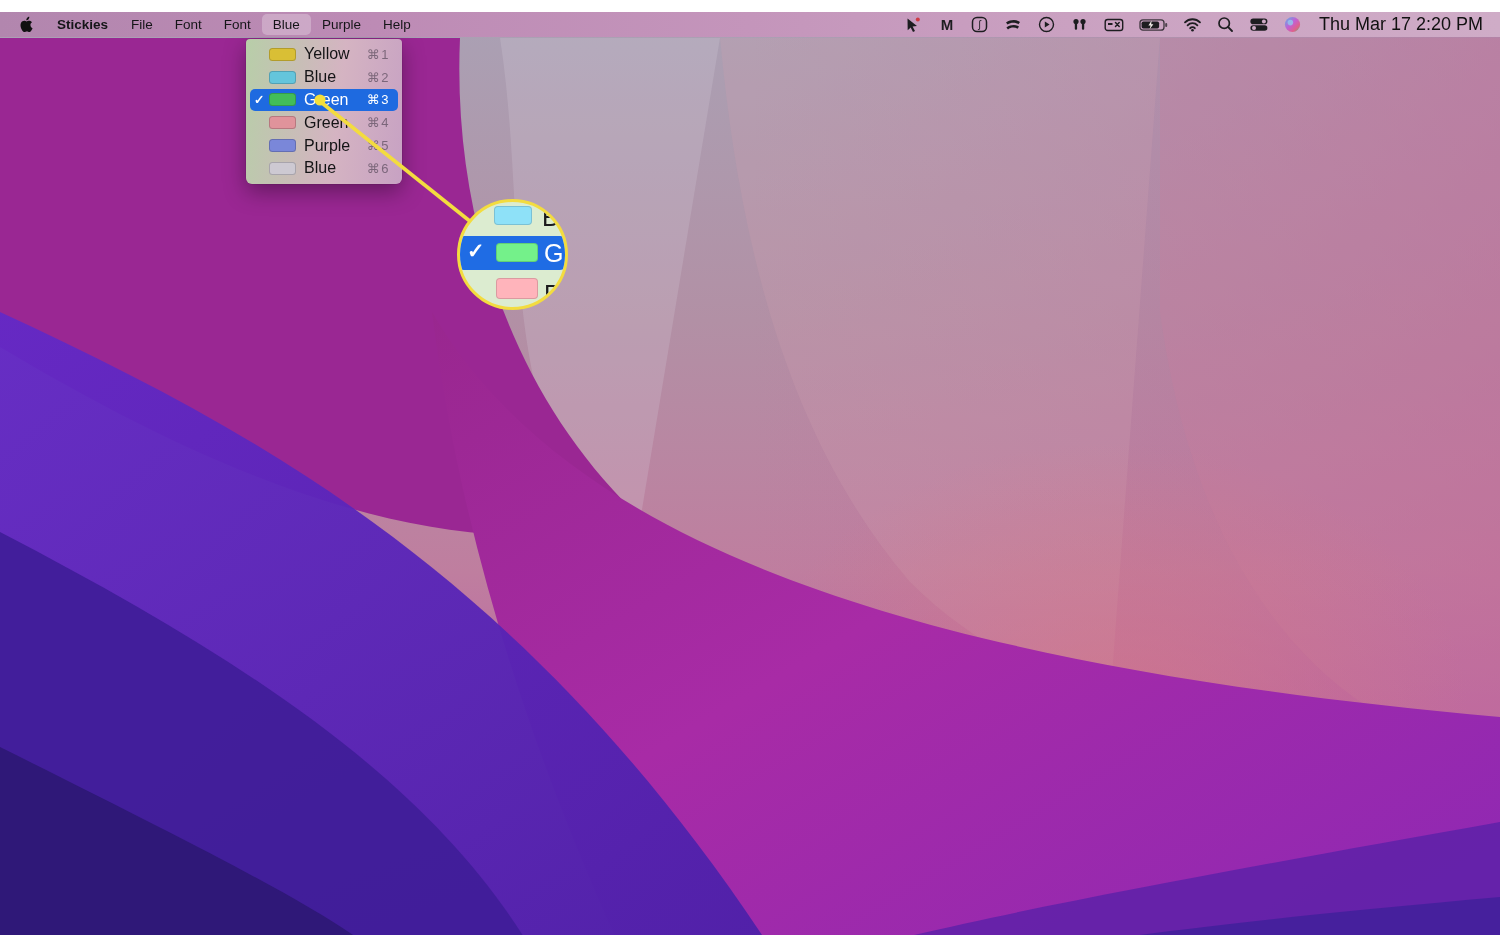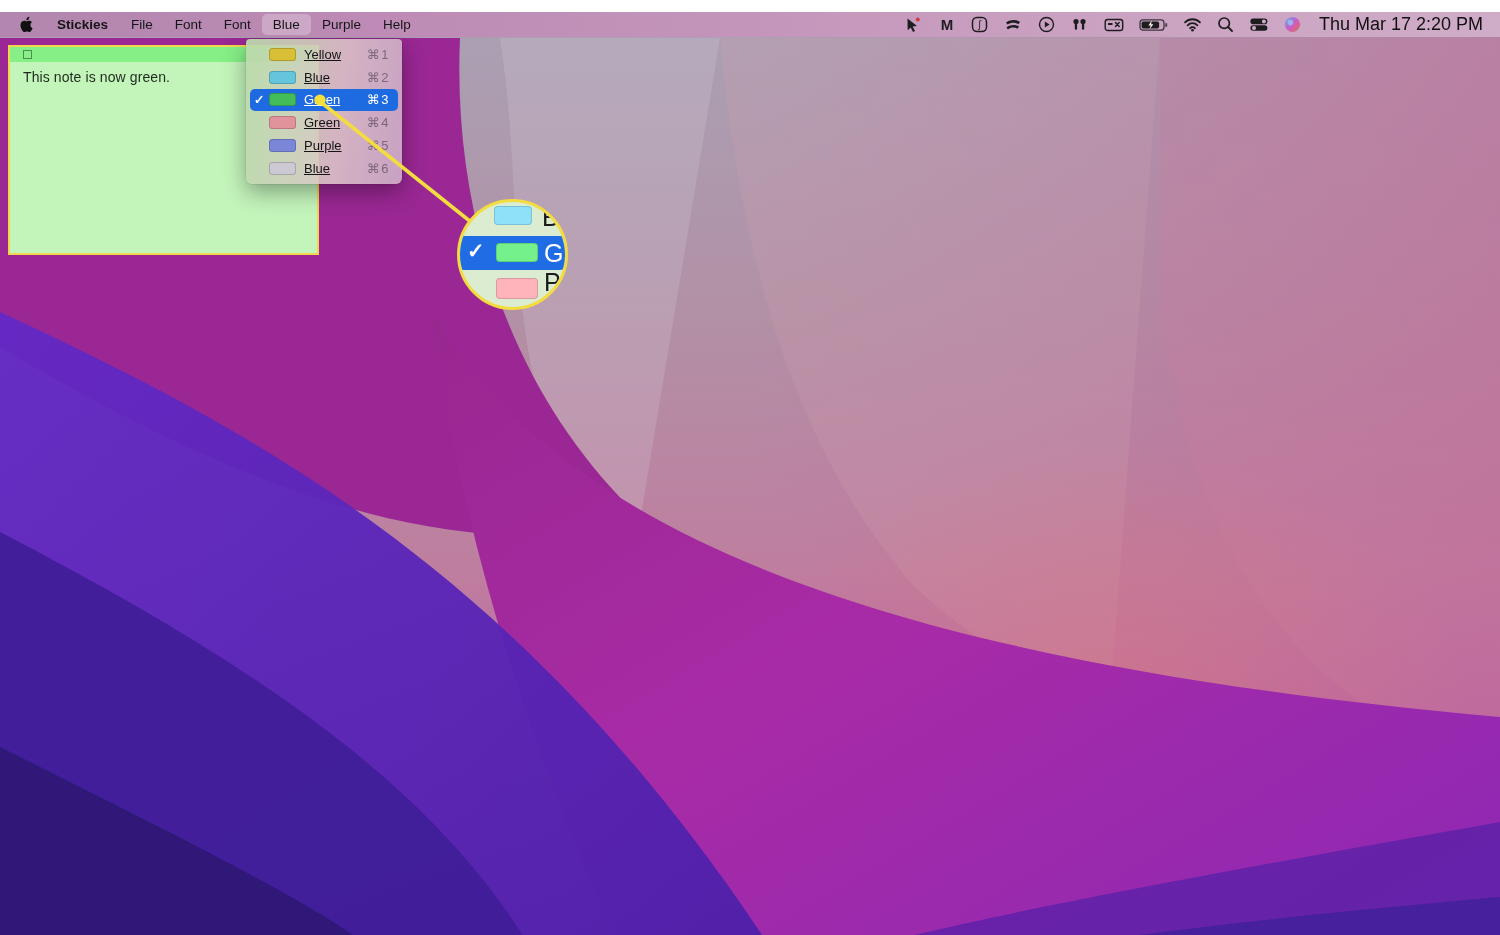--- a/index.html
+++ b/index.html
@@ -36,21 +36,21 @@
   .dropdown {
     position:absolute; left:246px; top:27px; width:156px; height:145px; z-index:3;
     background:linear-gradient(97deg, rgba(186,219,170,0.93) 0%, rgba(203,208,185,0.9) 30%, rgba(219,195,199,0.9) 58%, rgba(203,172,199,0.92) 100%);
     border-radius:4px 4px 6px 6px;
     box-shadow:0 8px 22px rgba(0,0,0,0.35), 0 0 0 0.5px rgba(0,0,0,0.12);
     padding-top:4px;
   }
   .mrow { display:flex; align-items:center; height:22.8px; padding:0 12px 0 8px; }
   .mrow .check { width:15px; font-size:12.5px; font-weight:700; color:transparent; }
   .swatch { width:27px; height:13px; border-radius:3.5px; border:1px solid rgba(0,0,0,0.18); margin-right:8px; flex:none; }
-  .mlabel { flex:1; font-size:13px; color:#141416;text-decoration:underline; }
+  .mlabel { flex:1; font-size:16px; color:#141416; }
   .mshort { font-size:13px; color:rgba(72,62,78,0.62); letter-spacing:1.5px; white-space:nowrap; }
   .mrow.sel { background:#1e6ae0; border-radius:5px; margin:0 4px; padding:0 8px 0 4px; }
   .mrow.sel .check { color:#fff; }
   .mrow.sel .mlabel, .mrow.sel .mshort { color:#fff; }
 
   
   .ann-svg { position:absolute; inset:0; z-index:4; pointer-events:none; }
   .callout {
     position:absolute; left:457px; top:187px; width:111px; height:111px; z-index:5;
     border:3.5px solid #f3dc3f; border-radius:50%;
@@ -213,26 +213,20 @@
               </linearGradient>
             </defs>
           <circle cx="8.5" cy="8.5" r="7.6" fill="url(#gSiri)"></circle>
           <circle cx="6.4" cy="6.6" r="2.8" fill="#8fd4f0" opacity="0.7"></circle>
         </svg>
       </span>
       <span class="mb-clock">Thu Mar 17  2:20 PM</span>
     </div>
   </div>
 
-  <div class="note">
-    <div class="note-titlebar">
-      <span class="note-closebox"></span>
-    </div>
-    <div class="note-body">This note is now green.</div>
-  </div>
 
   <div class="dropdown">
     <div class="mrow">
       <span class="check"></span>
       <span class="swatch" style="background-color: rgb(217, 191, 53);"></span>
       <span class="mlabel">Yellow</span>
       <span class="mshort">⌘1</span>
     </div>
     <div class="mrow">
       <span class="check"></span>
@@ -273,17 +267,17 @@
 
   <div class="callout">
     <div class="co-inner">
       <span class="co-swatch" style="left: 34px; top: 4px; width: 38px; height: 19px; background-color: rgb(142, 225, 248);"></span>
       <span class="co-label" style="left:82px; top:1px;">Bl</span>
       <span class="co-hl"></span>
       <span class="co-check">✓</span>
       <span class="co-swatch" style="left: 36px; top: 41px; width: 42px; height: 19px; background-color: rgb(116, 241, 138);"></span>
       <span class="co-label white" style="left:84px; top:37px;">Gr</span>
       <span class="co-swatch" style="left: 36px; top: 76px; width: 42px; height: 21px; background-color: rgb(255, 180, 187);"></span>
-      <span class="co-label" style="left:84px; top:66px;">Pi</span>
+      <span class="co-label" style="left:84px; top:78px;">Pi</span>
     </div>
   </div>
 
 </div>
 
 </body></html>

